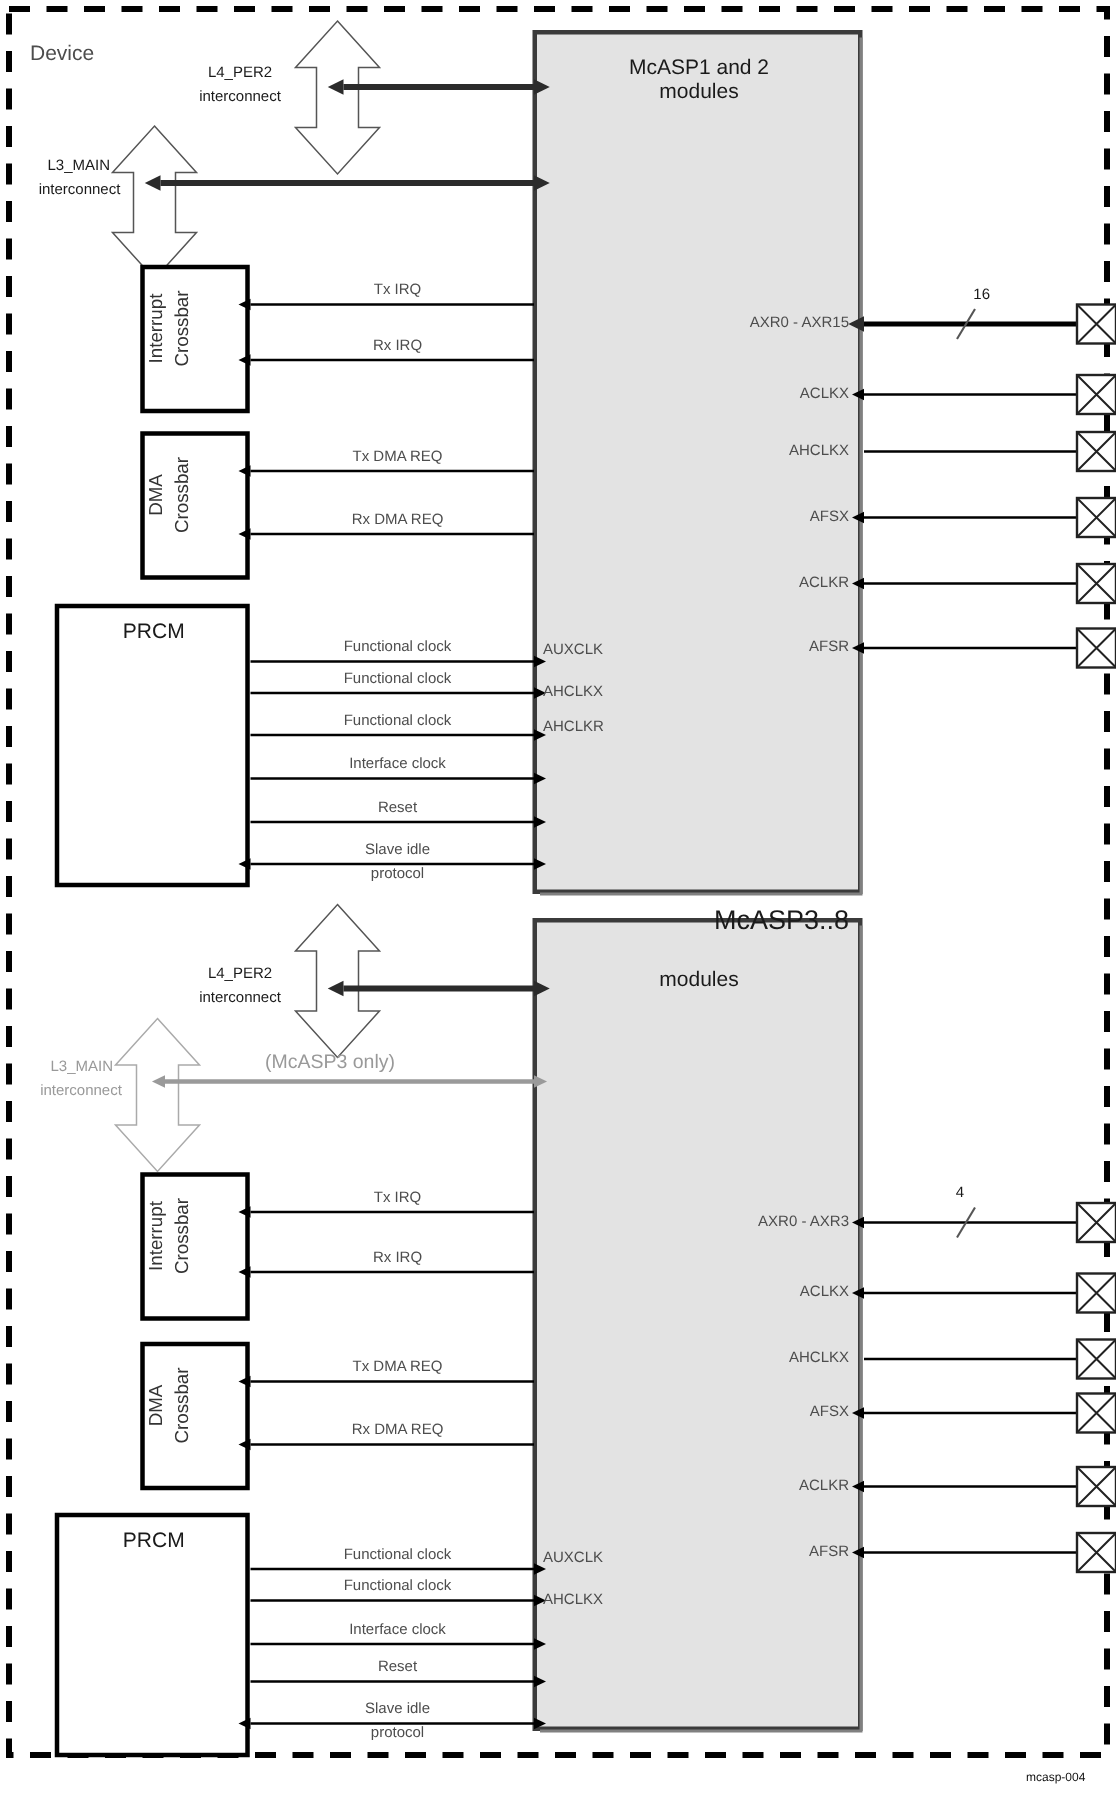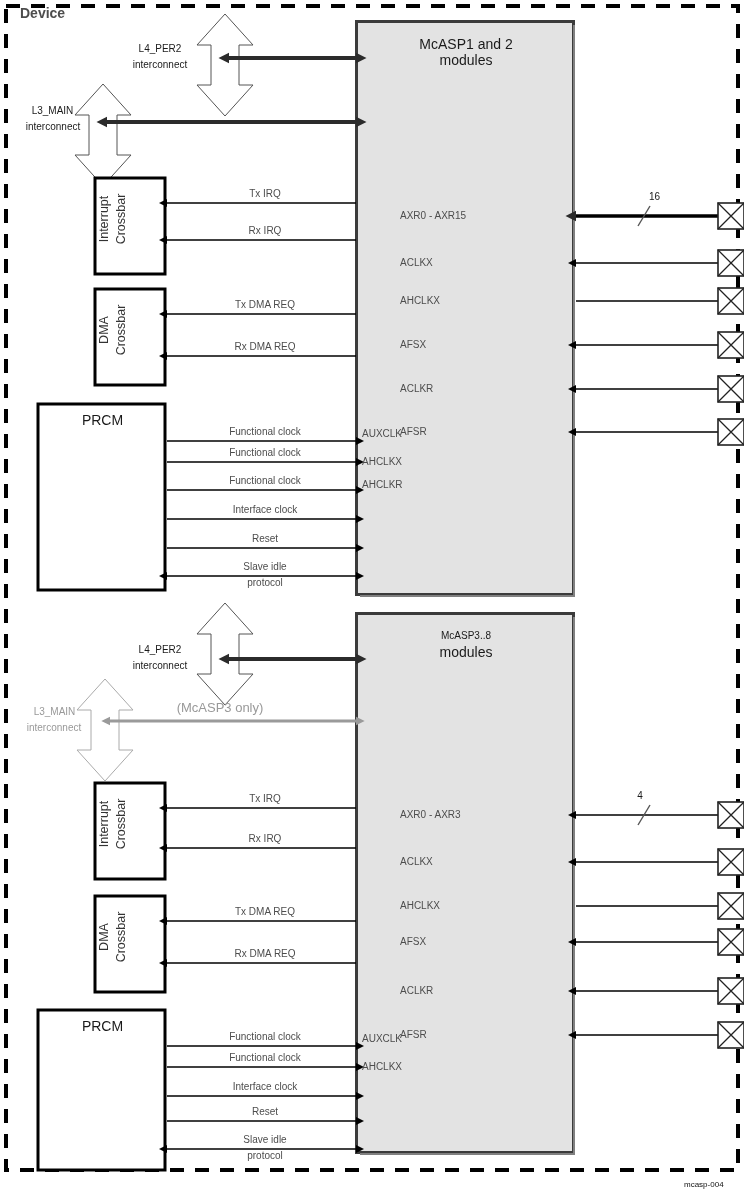--- a/index.html
+++ b/index.html
@@ -2,21 +2,21 @@
 <html><head>
 <meta charset="utf-8">
 <style>
   html,body{margin:0;padding:0;background:#fff;}
   body{font-family:"Liberation Sans",sans-serif;}
   #root{position:relative;width:744px;height:1200px;overflow:hidden;background:#fff;}
   #svg{position:absolute;left:0;top:0;width:744px;height:1200px;}
   .lbl{position:absolute;color:#4d4d4d;font-size:10px;line-height:14px;white-space:pre;}
   .lbl.dark{color:#1a1a1a;}
   .lbl.ctr{text-align:center;}
-  .lbl.rt{text-align:left;}
+  .lbl.rt{text-align:right;}
   .lbl.gray{color:#999999;}
   .lbl.small{font-size:13px;}
   .lbl.tiny{font-size:8px;color:#111;}
   .vtext{position:absolute;color:#333;font-size:12.5px;line-height:14px;white-space:pre;
          transform-origin:50% 50%;transform:rotate(-90deg);text-align:center;}
 </style>
 </head>
 <body>
 
 <div id="root">
@@ -179,21 +179,21 @@
         <rect x="718" y="978" width="26" height="26" fill="#fff" stroke="#222" stroke-width="1.6"></rect>
         <path d="M718,978 L744,1004 M744,978 L718,1004" stroke="#222" stroke-width="1.3"></path>
       </g>
       <g>
         <rect x="718" y="1022" width="26" height="26" fill="#fff" stroke="#222" stroke-width="1.6"></rect>
         <path d="M718,1022 L744,1048 M744,1022 L718,1048" stroke="#222" stroke-width="1.3"></path>
       </g>
     </g>
   </svg>
 
-  <div class="lbl" style="left:20px;top:6px;font-size:14px;font-weight:bold;">Device</div>
+  <div class="lbl" style="left:20px;top:28px;font-size:14px;">Device</div>
 
   <div class="lbl ctr dark" style="left:366px;top:37px;width:200px;font-size:14px;">McASP1 and 2</div>
   <div class="lbl ctr dark" style="left:366px;top:53px;width:200px;font-size:14px;">modules</div>
 
   <div class="lbl ctr dark" style="left:105px;top:42px;width:110px;">L4_PER2</div>
   <div class="lbl ctr dark" style="left:105px;top:58px;width:110px;">interconnect</div>
 
   <div class="lbl ctr dark" style="left:10px;top:104px;width:85px;">L3_MAIN</div>
   <div class="lbl ctr dark" style="left:8px;top:120px;width:90px;">interconnect</div>
 
@@ -224,21 +224,21 @@
 
   <div class="lbl rt" style="left:400px;top:209px;width:166px;">AXR0 - AXR15</div>
   <div class="lbl rt" style="left:400px;top:256px;width:166px;">ACLKX</div>
   <div class="lbl rt" style="left:400px;top:294px;width:166px;">AHCLKX</div>
   <div class="lbl rt" style="left:400px;top:338px;width:166px;">AFSX</div>
   <div class="lbl rt" style="left:400px;top:382px;width:166px;">ACLKR</div>
   <div class="lbl rt" style="left:400px;top:425px;width:166px;">AFSR</div>
 
   <div class="lbl ctr dark" style="left:620px;top:190px;width:40px;text-align:right;">16</div>
 
-  <div class="lbl ctr dark" style="left:366px;top:629px;width:200px;font-size:10px;">McASP3..8</div>
+  <div class="lbl ctr dark" style="left:366px;top:606px;width:200px;font-size:18px;text-align:right;">McASP3..8</div>
   <div class="lbl ctr dark" style="left:366px;top:645px;width:200px;font-size:14px;">modules</div>
 
   <div class="lbl ctr dark" style="left:105px;top:643px;width:110px;">L4_PER2</div>
   <div class="lbl ctr dark" style="left:105px;top:659px;width:110px;">interconnect</div>
 
   <div class="lbl ctr gray" style="left:12px;top:705px;width:85px;">L3_MAIN</div>
   <div class="lbl ctr gray" style="left:8px;top:721px;width:92px;">interconnect</div>
   <div class="lbl ctr gray small" style="left:145px;top:701px;width:150px;">(McASP3 only)</div>
 
   <div class="vtext" style="left:104px;top:824px;width:96px;height:14px;margin-left:-48px;margin-top:-7px;">Interrupt</div>

